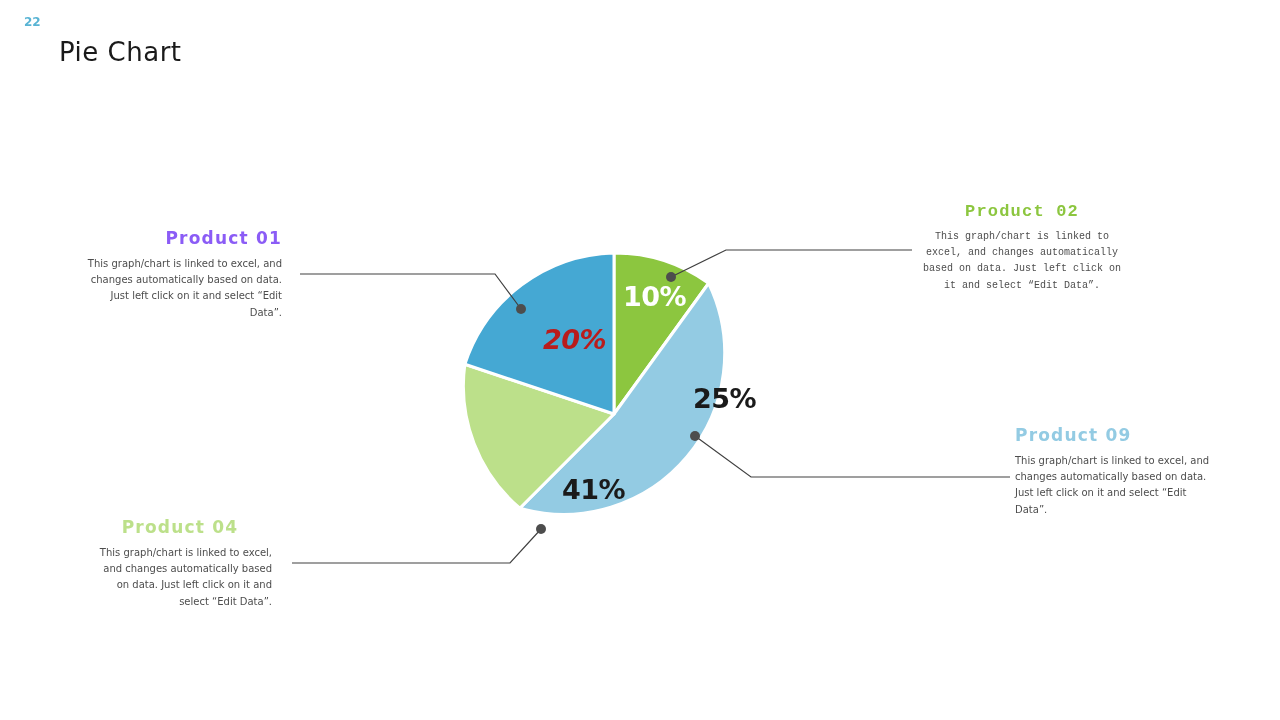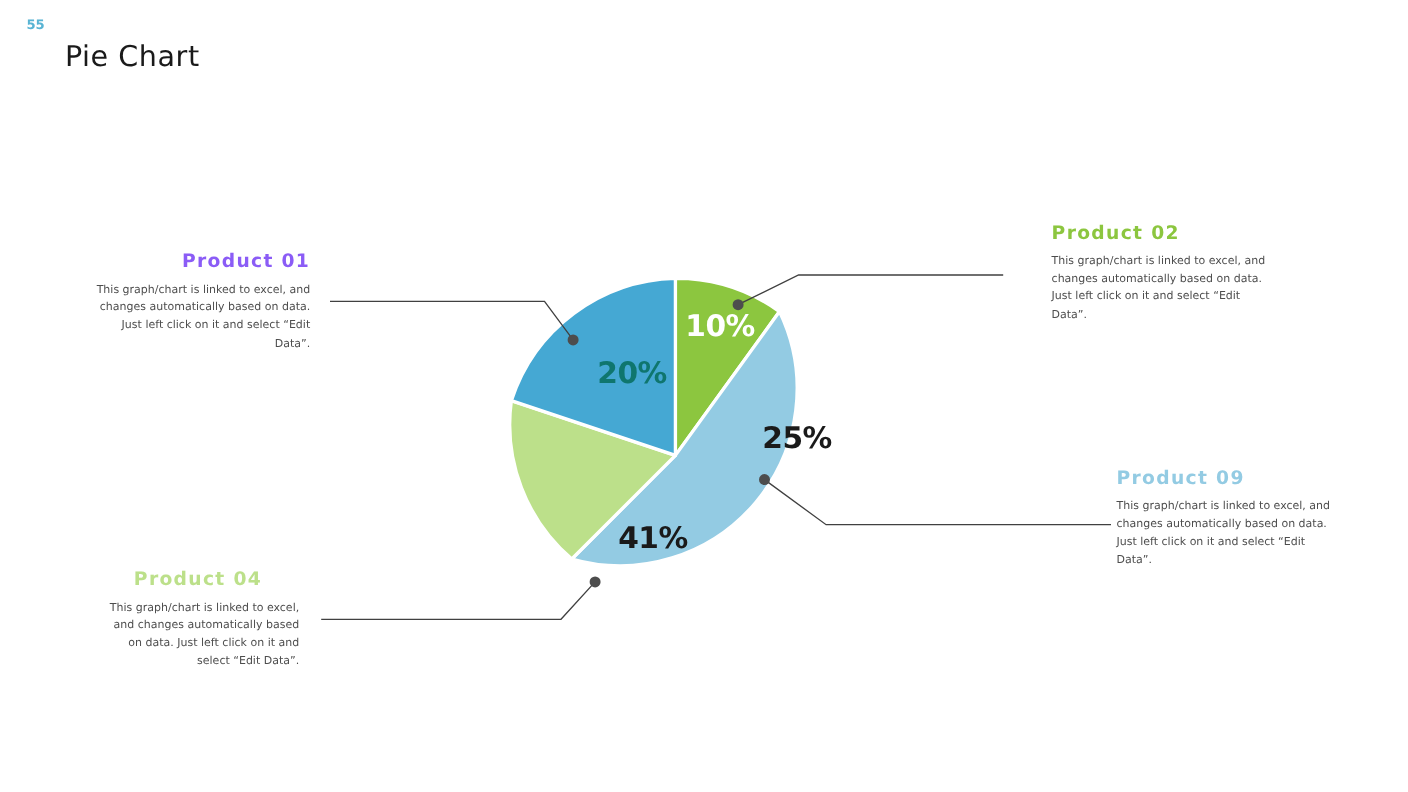--- a/index.html
+++ b/index.html
@@ -78,28 +78,28 @@
   }
   .callout-body {
     font-size: 10px;
     line-height: 16.2px;
     color: #4d4d4d;
     margin: 0;
     font-weight: 400;
   }
 
   #callout-0 { left: 80px;   top: 228px; width: 202px; text-align: right; }
-  #callout-1 { left: 956px;  top: 202px; width: 200px; text-align: left;  }
+  #callout-1 { left: 922px;  top: 202px; width: 200px; text-align: center; font-family: Liberation Mono, monospace;  }
   #callout-2 { left: 1015px; top: 425px; width: 200px; text-align: left;  }
   #callout-3 { left: 88px;   top: 517px; width: 184px; text-align: right; }
 </style>
 </head>
 <body>
 
-<div id="slide-number" style="color: rgb(89, 180, 212);">55</div>
+<div id="slide-number" style="color: rgb(89, 180, 212);">22</div>
 
 <h1 id="page-title">Pie Chart</h1>
 
 <div id="chart-stage">
 
   <svg id="pie-svg" width="1280" height="720" viewBox="0 0 1280 720">
 
     <g>
 
       <path d="M 614 414 L 614 253 A 161 161 0 0 1 708.63 283.25 Z" fill="#8CC63F" stroke="#ffffff" stroke-width="3" stroke-linejoin="round"></path>
@@ -121,21 +121,21 @@
       <circle cx="521" cy="309" r="5"></circle>
       <circle cx="671" cy="277" r="5"></circle>
       <circle cx="695" cy="436" r="5"></circle>
       <circle cx="541" cy="529" r="5"></circle>
     </g>
   </svg>
 
   <div class="slice-value light" id="value-0" style="color: rgb(255, 255, 255);">10%</div>
   <div class="slice-value dark" id="value-1" style="color: rgb(26, 26, 26);">25%</div>
   <div class="slice-value dark" id="value-2" style="color: rgb(26, 26, 26);">41%</div>
-  <div class="slice-value light" id="value-3" style="color: #0f766e;">20%</div>
+  <div class="slice-value light" id="value-3" style="color: #b91c1c; font-style: italic;">20%</div>
 </div>
 
 <div class="callout" id="callout-0">
   <div class="callout-title" style="color: #8b5cf6;">Product 01</div>
   <p class="callout-body">This graph/chart is linked to excel, and changes automatically based on data. Just left click on it and select “Edit Data”.</p>
 </div>
 
 <div class="callout" id="callout-1">
   <div class="callout-title" style="color: rgb(140, 198, 63);">Product 02</div>
   <p class="callout-body">This graph/chart is linked to excel, and changes automatically based on data. Just left click on it and select “Edit Data”.</p>

